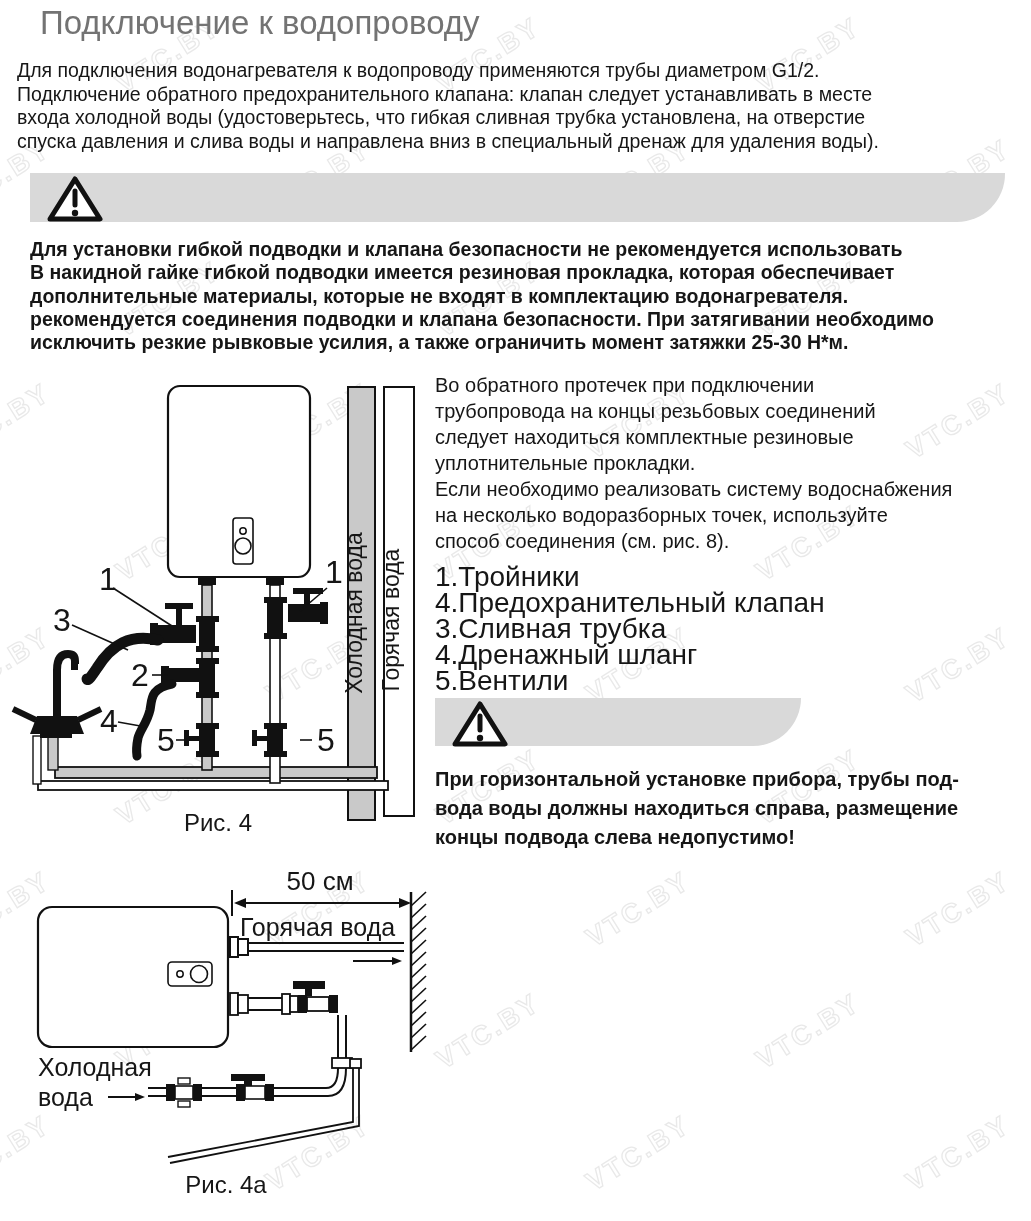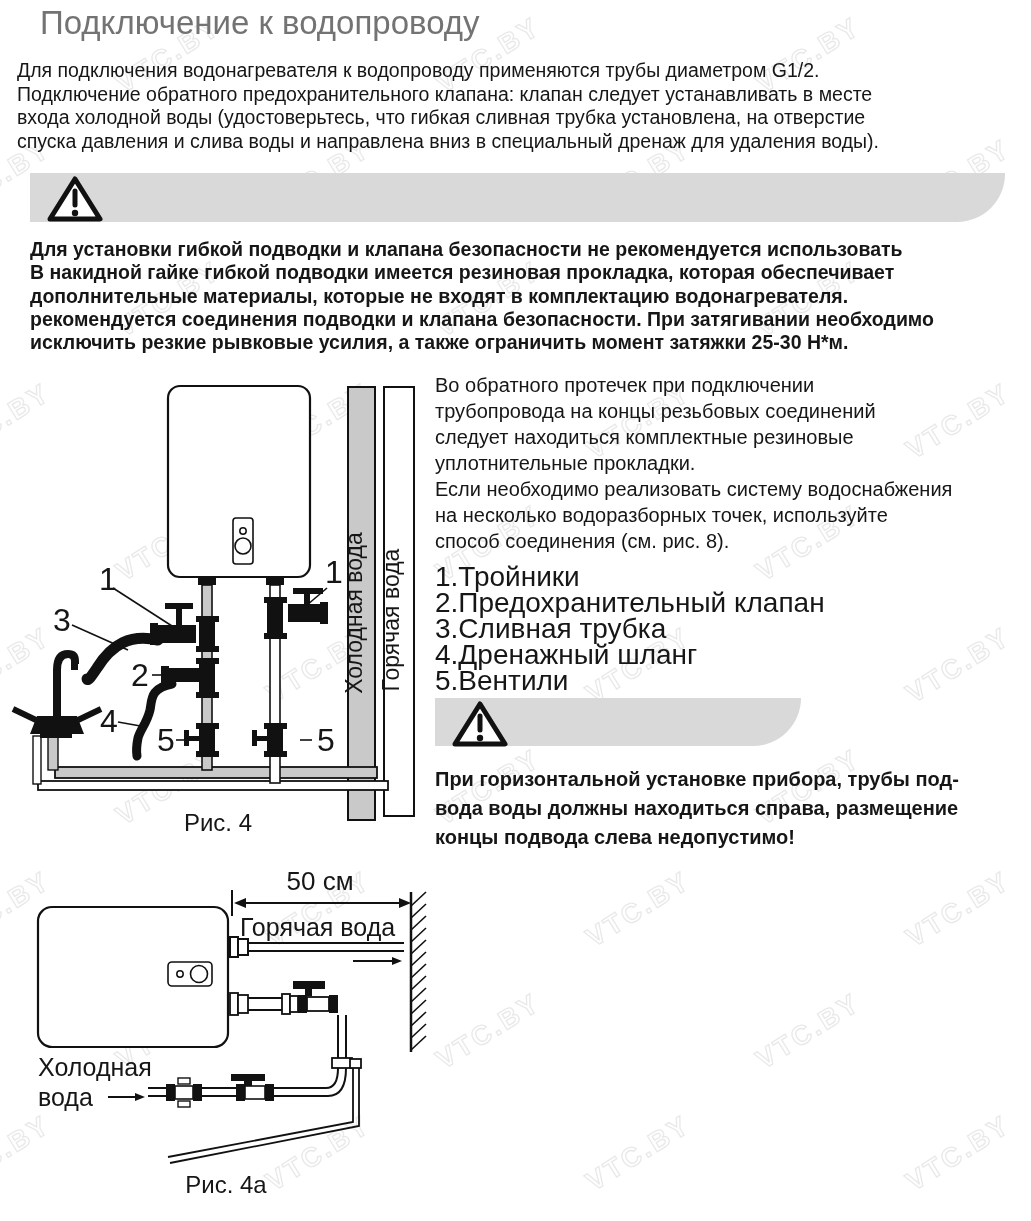--- a/index.html
+++ b/index.html
@@ -207,21 +207,21 @@
         <div>Во обратного протечек при подключении</div>
         <div>трубопровода на концы резьбовых соединений</div>
         <div>следует находиться комплектные резиновые</div>
         <div>уплотнительные прокладки.</div>
         <div>Если необходимо реализовать систему водоснабжения</div>
         <div>на несколько водоразборных точек, используйте</div>
         <div>способ соединения (см. рис. 8).</div>
       </div>
     <div class="rc-list">
         <div>1.Тройники</div>
-        <div>2.Предохранительный клапан</div>
+        <div>4.Предохранительный клапан</div>
         <div>3.Сливная трубка</div>
         <div>4.Дренажный шланг</div>
         <div>5.Вентили</div>
       </div>
     <div class="band2wrap">
       <div class="band band2" style="left:0;top:0;">
         <svg class="tri" width="62" height="50" viewBox="0 0 62 50">
           <path d="M31 5 L56 45 L6 45 Z" fill="#ffffff" stroke="#111" stroke-width="5" stroke-linejoin="round"></path>
           <line x1="31" y1="17" x2="31" y2="31" stroke="#111" stroke-width="5" stroke-linecap="round"></line>
           <circle cx="31" cy="39" r="3.2" fill="#111"></circle>

